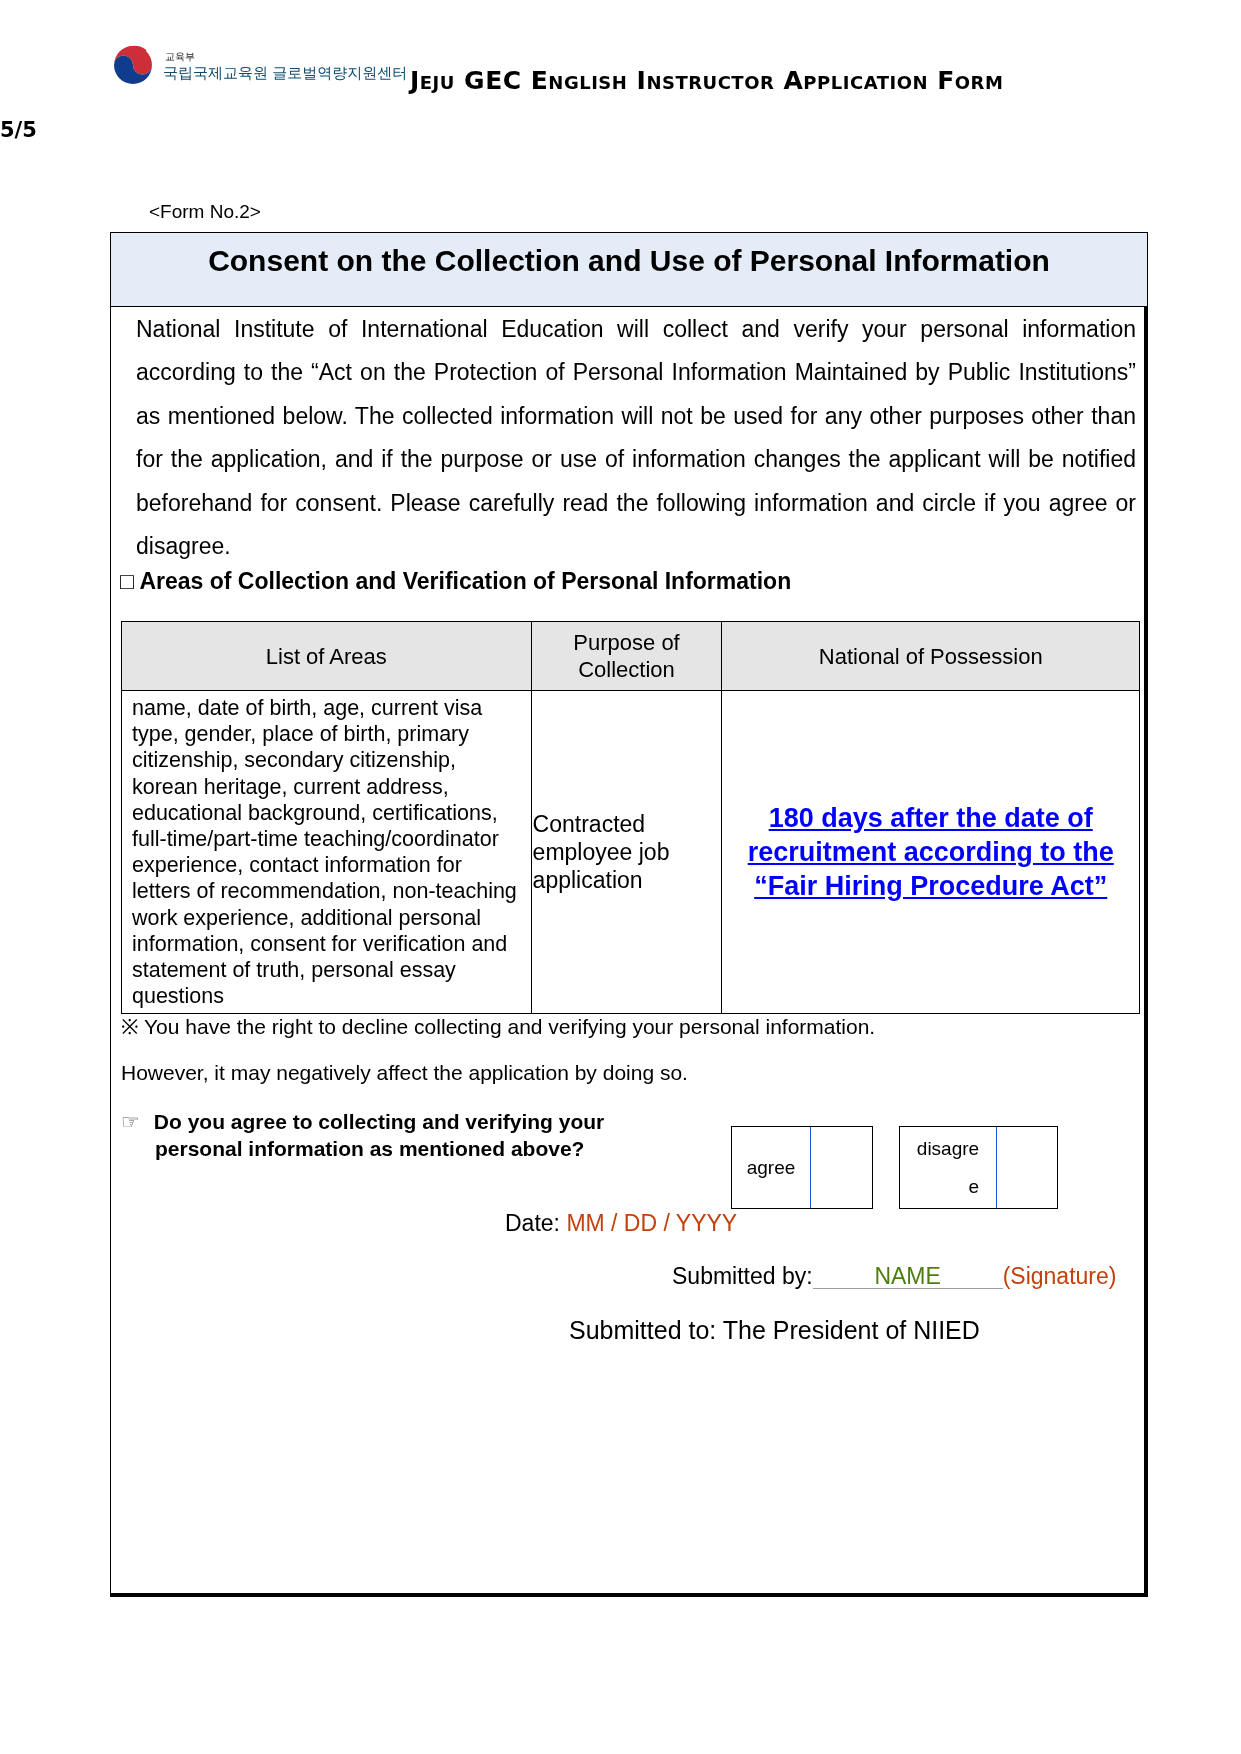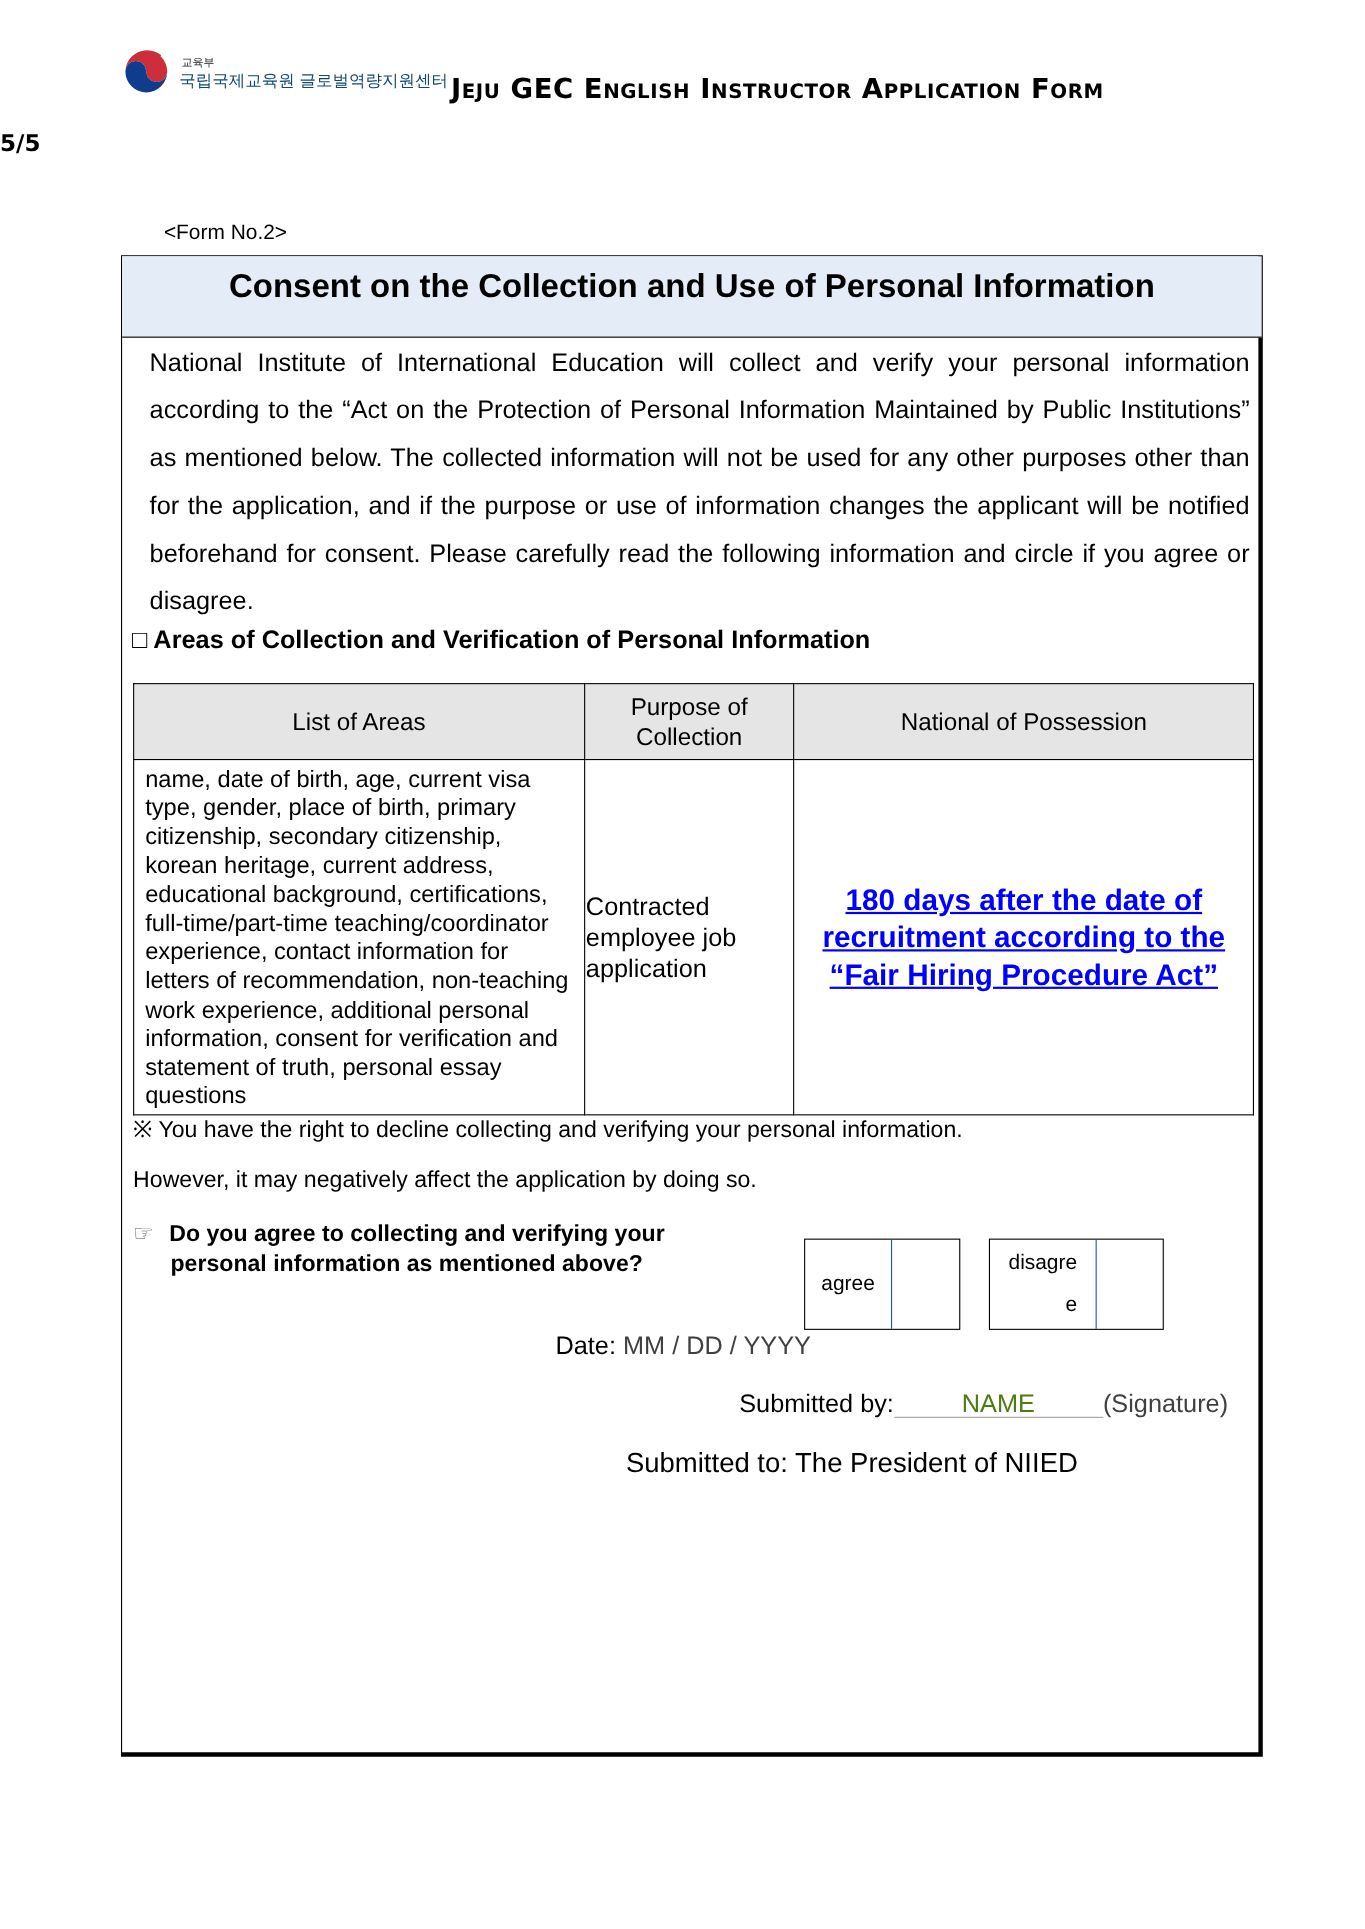--- a/index.html
+++ b/index.html
@@ -32,21 +32,21 @@
   .question .q2 { padding-left:34px; }
   .hand { font-weight:normal; color:#555; margin-right:14px; }
   .choice { position:absolute; border:1px solid #000; display:flex; box-sizing:border-box; }
   .choice .lbl { border-right:1px solid #1d4ed8; display:flex; align-items:center; justify-content:center; font-size:19px; text-align:right; line-height:38px; }
   .choice .mark { flex:1; }
   .agree-box { left:731px; top:1126px; width:142px; height:83px; }
   .agree-box .lbl { width:78px; }
   .disagree-box { left:899px; top:1126px; width:159px; height:83px; }
   .disagree-box .lbl { width:96px; }
   .date-line { left:505px; top:1210px; font-size:23px; white-space:nowrap; }
-  .muted { color:#404040; }
+  .muted { color:#c2410c; }
   .submitted-by { left:672px; top:1263px; font-size:23px; white-space:nowrap; }
   .name-field { display:inline-block; width:190px; border-bottom:1px solid #a0a0a0; text-align:center; color:#4d7c0f; line-height:24px; }
   .submitted-to { left:569px; top:1316px; font-size:25px; white-space:nowrap; }
 </style>
 </head>
 <body>
 
 <div class="abs logo">
   <svg width="46" height="46" viewBox="0 0 46 46">
     <circle cx="23" cy="23" r="21" fill="#ffffff"></circle>

